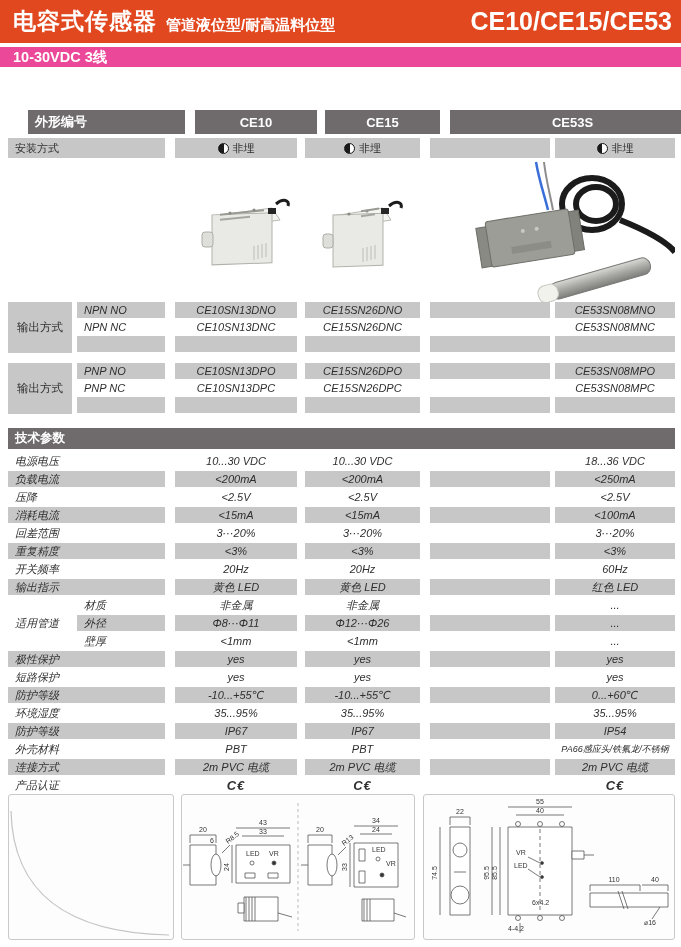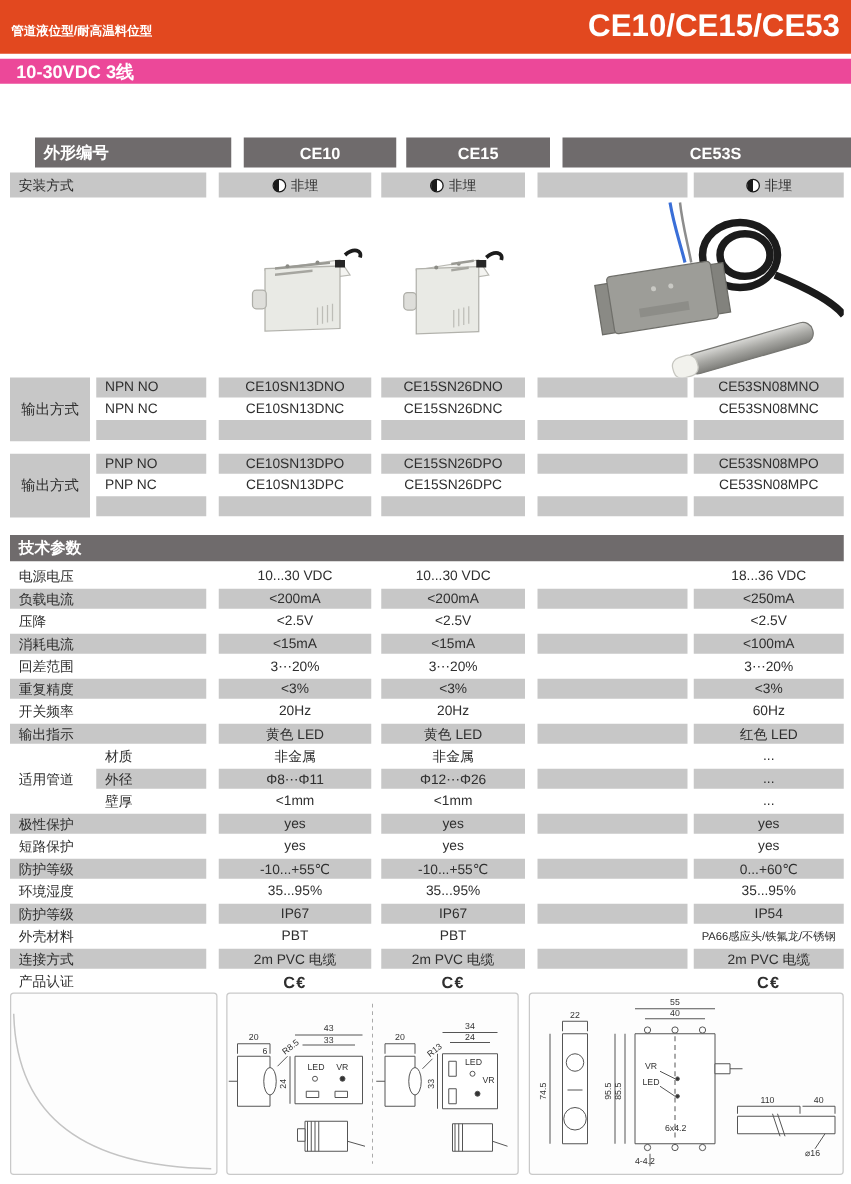--- a/index.html
+++ b/index.html
@@ -2,28 +2,28 @@
 <html><head>
 <meta charset="utf-8">
 <style>
   html,body{margin:0;padding:0;background:#fff;}
   .page{position:relative;width:681px;height:947px;background:#fff;overflow:hidden;
         font-family:"Liberation Sans","DejaVu Sans",sans-serif;color:#2f2f2f;}
   
   .hdr{position:absolute;left:0;top:0;width:681px;height:43px;background:#e2481f;color:#fff;
        display:flex;align-items:center;box-sizing:border-box;}
   .hdr-title{font-size:23px;font-weight:bold;margin-left:13px;letter-spacing:1px;}
-  .hdr-sub{font-size:10px;margin-left:9px;margin-top:7px;font-weight:bold;}
+  .hdr-sub{font-size:15px;margin-left:9px;margin-top:7px;font-weight:bold;}
   .hdr-models{margin-left:auto;margin-right:9px;font-size:25px;font-weight:bold;letter-spacing:0px;}
   .vbar{position:absolute;left:0;top:47px;width:681px;height:20px;background:#ec4899;color:#fff;
         font-size:14.5px;font-weight:bold;display:flex;align-items:center;padding-left:13px;box-sizing:border-box;}
   
   .abs{position:absolute;left:8px;}
   .t-row{display:flex;}
-  .h16{height:16px;}
+  .h16{height:16px;font-style:italic;}
   .h20{height:20px;}
   .h24{height:24px;padding-left:20px;}
   .cell{display:flex;align-items:center;justify-content:center;font-size:11px;box-sizing:border-box;white-space:nowrap;}
   .cell.left{justify-content:flex-start;padding-left:7px;}
   .shaded{background:#c7c7c7;}
   .dark{background:#6f6b6c;color:#fff;font-weight:bold;}
   .big{font-size:13px;}
   .c-label{width:157px;}
   .c-group{width:64px;margin-right:5px;}
   .c-sub{width:88px;}
@@ -48,20 +48,21 @@
   .dbox{position:absolute;top:794px;height:146px;border:1px solid #c9c9c9;border-radius:3px;background:#fdfdfd;box-sizing:border-box;}
   .dims text{font-size:7px;fill:#333;font-family:"Liberation Sans","DejaVu Sans",sans-serif;}
   .dims line,.dims path,.dims rect,.dims circle,.dims ellipse,.dims polygon{vector-effect:non-scaling-stroke;}
 </style>
 </head>
 <body>
 
 <div class="page">
 
   <div class="hdr">
+    <span class="hdr-title">电容式传感器</span>
     <span class="hdr-sub">管道液位型/耐高温料位型</span>
     <span class="hdr-models">CE10/CE15/CE53</span>
   </div>
 
   <div class="vbar">
     <span>10-30VDC 3线</span>
   </div>
 
   <div class="abs" style="top:110px">
     <div class="t-row h24">

